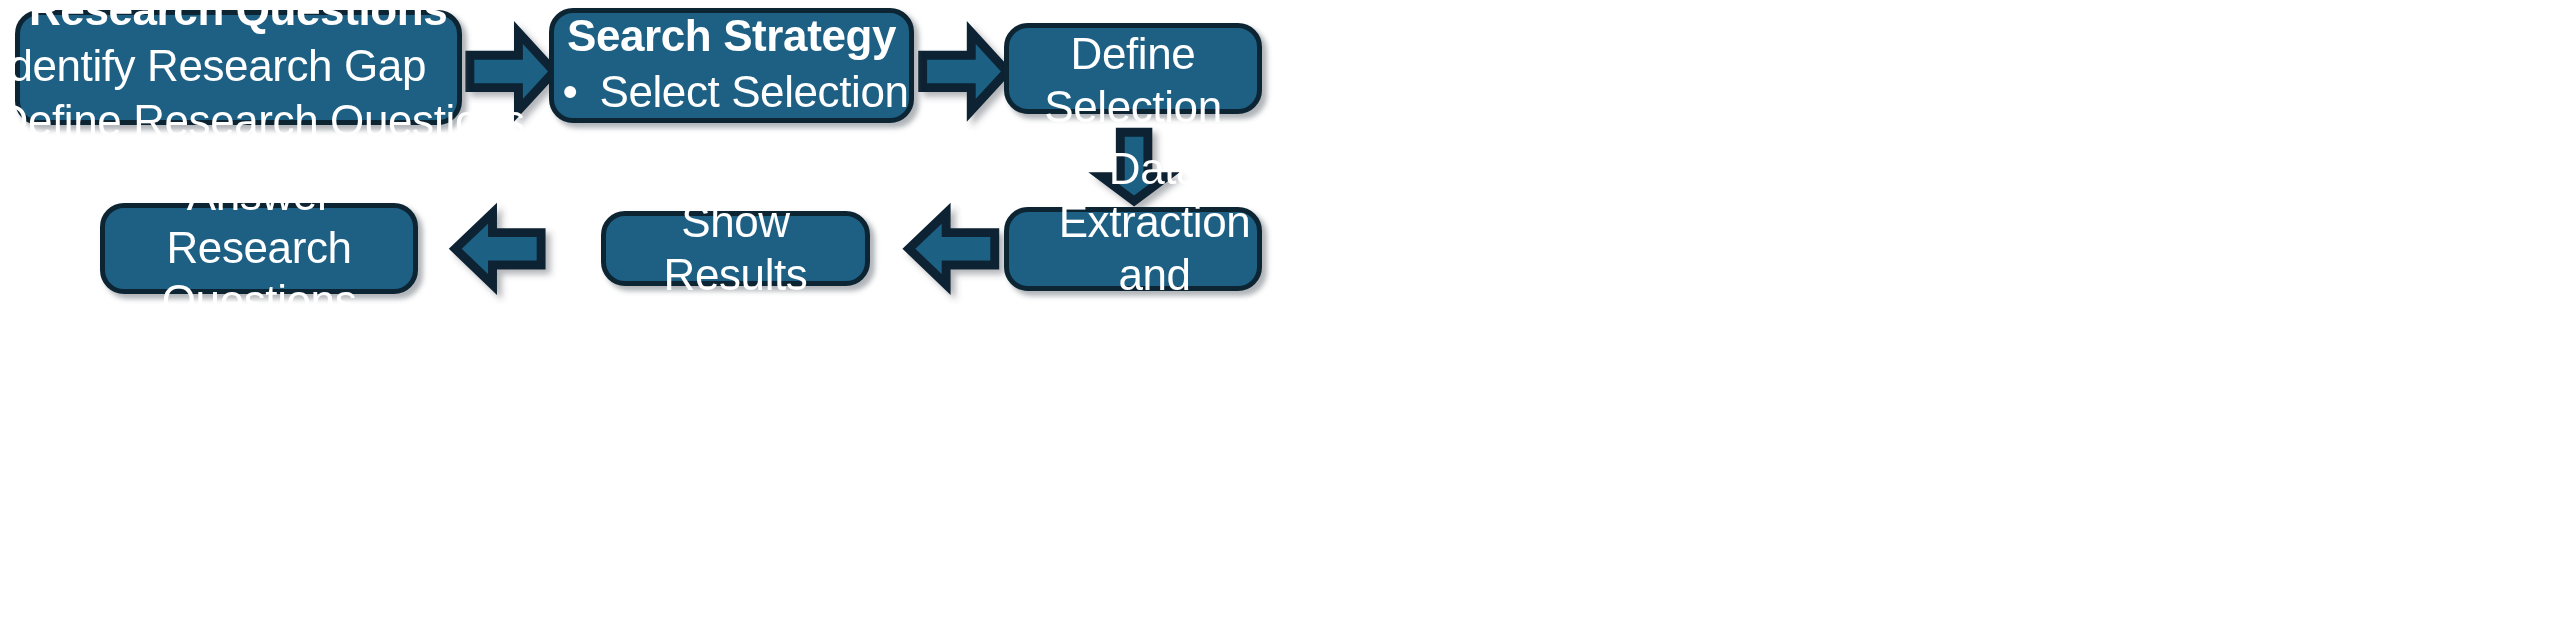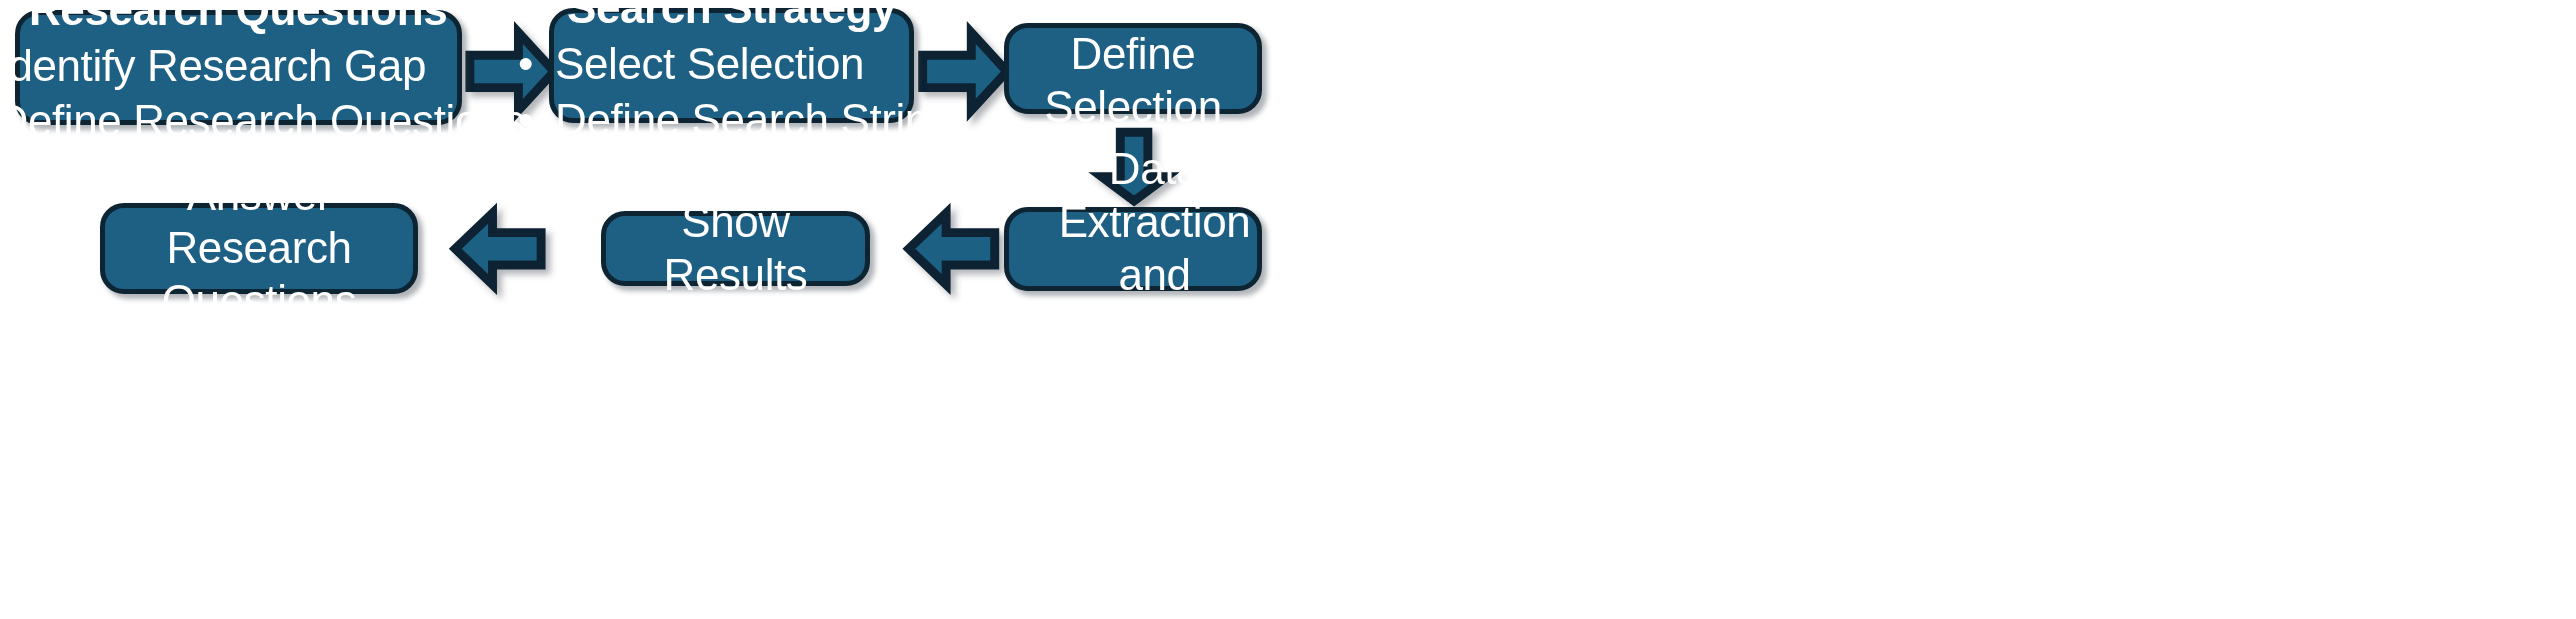--- a/index.html
+++ b/index.html
@@ -123,21 +123,20 @@
 
   <div class="node-box" id="node-search-strategy">
     <div class="node-title">Search Strategy</div>
     <ul class="bullet-list">
       <li class="bullet-item">
         <span class="bullet-dot">•</span>
         <span>Select Selection</span>
       </li>
       <li class="bullet-item">
         <span class="bullet-dot">•</span>
-        <span>Define Search String</span>
       </li>
     </ul>
   </div>
 
   <div class="node-box" id="node-selection-criteria">
     <div class="node-plain">Define Selection</div>
   </div>
 
   <div class="node-box" id="node-data-extraction">
     <div class="node-plain">Data Extraction</div>

